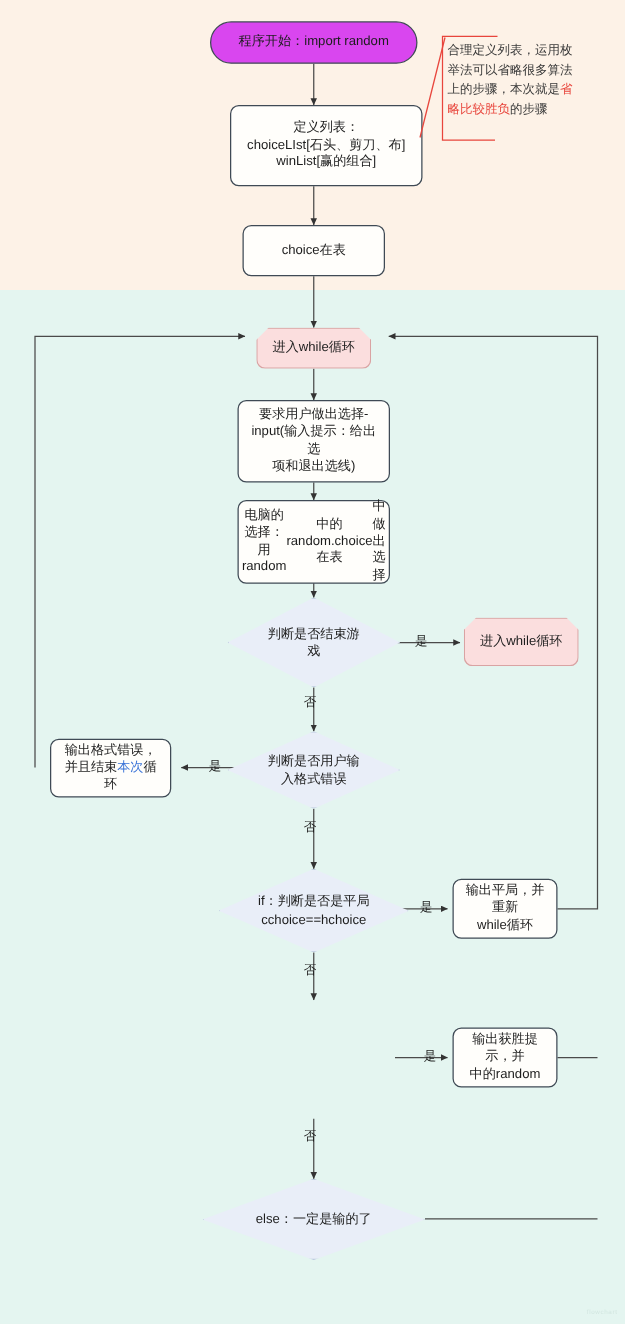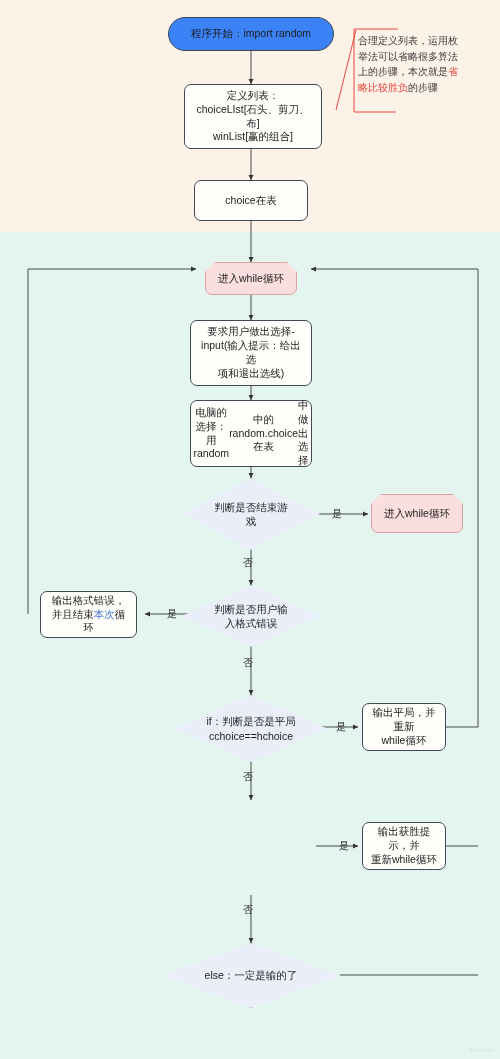--- a/index.html
+++ b/index.html
@@ -21,21 +21,21 @@
     display:flex;align-items:center;justify-content:center;
     text-align:center;line-height:1.32;
     color:#1d1d1d;
     font-size:10.5px;
     padding:3px 6px;
   }
   .rect{
     background:#fffefb;border:1px solid #3f4a55;border-radius:7px;
   }
   .stadium{
-    background:#3b82f6;border:1px solid #3f4a55;border-radius:999px;
+    background:#d946ef;border:1px solid #3f4a55;border-radius:999px;
   }
   .hexnode{
     background:#fbdede;border:1px solid #d9a3a3;
     border-radius:0 0 7px 7px;
     clip-path:polygon(10px 0,calc(100% - 10px) 0,100% 10px,100% 100%,0 100%,0 10px);
   }
   .hexwrap{position:absolute;}
   .hexwrap .hexnode{position:absolute;inset:0;}
   .diamond{
     position:absolute;display:flex;align-items:center;justify-content:center;
@@ -115,21 +115,21 @@
       <polyline points="446,727 478,727 478,269 311,269" marker-end="url(#ah)"></polyline>
       <line x1="446" y1="846" x2="478" y2="846"></line>
       <polyline points="340,975 478,975"></polyline>
     </g>
   </svg>
 
   <div class="node stadium" style="left:168px;top:17px;width:166px;height:34px;">
     <span>程序开始：import random</span>
   </div>
 
-  <div class="node rect" style="left:184px;top:84px;width:138px;height:65px;flex-direction:column;">
+  <div class="node rect" style="left:184px;top:84px;width:154px;height:65px;flex-direction:column;">
     <span>定义列表：</span>
     <span>choiceLIst[石头、剪刀、布]</span>
     <span>winList[赢的组合]</span>
   </div>
 
   <svg style="position:absolute;left:330px;top:28px;width:30px;height:110px;">
     <g stroke="#e8453c" stroke-width="1" fill="none">
       <path d="M26,2 L6,82"></path>
     </g>
   </svg>
@@ -213,21 +213,21 @@
   <div class="node rect" style="left:362px;top:703px;width:84px;height:48px;flex-direction:column;">
     <span>输出平局，并重新</span>
     <span>while循环</span>
   </div>
 
   <div class="edgelabel" style="left:339px;top:841px;">是</div>
   <div class="edgelabel" style="left:243px;top:905px;">否</div>
 
   <div class="node rect" style="left:362px;top:822px;width:84px;height:48px;flex-direction:column;">
     <span>输出获胜提示，并</span>
-    <span>重新while循环</span>
+    <span>中的random</span>
   </div>
 
   <div class="diamond" style="left:162px;top:943px;width:178px;height:65px;">
     <div class="dshape"></div>
     <div class="dtext">else：一定是输的了</div>
   </div>
 
   <div class="watermark">flowchart</div>
 </div>
 

